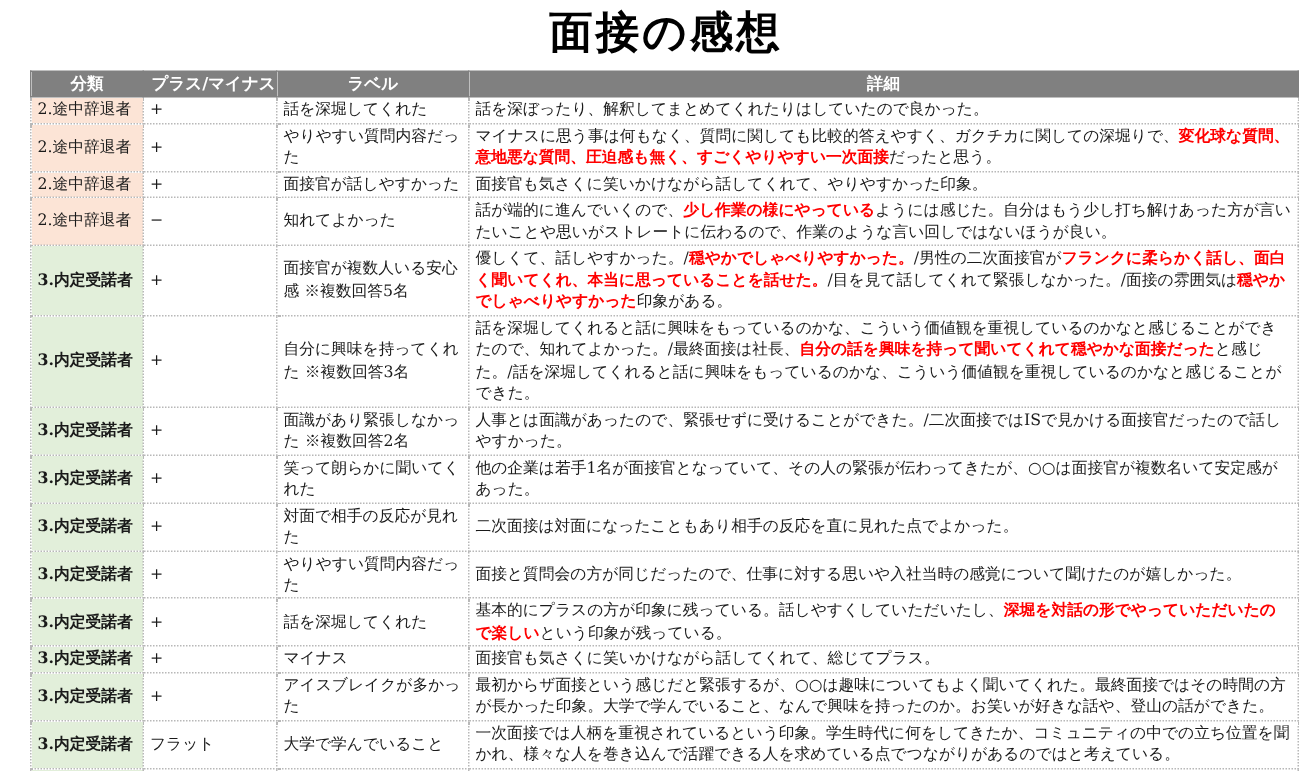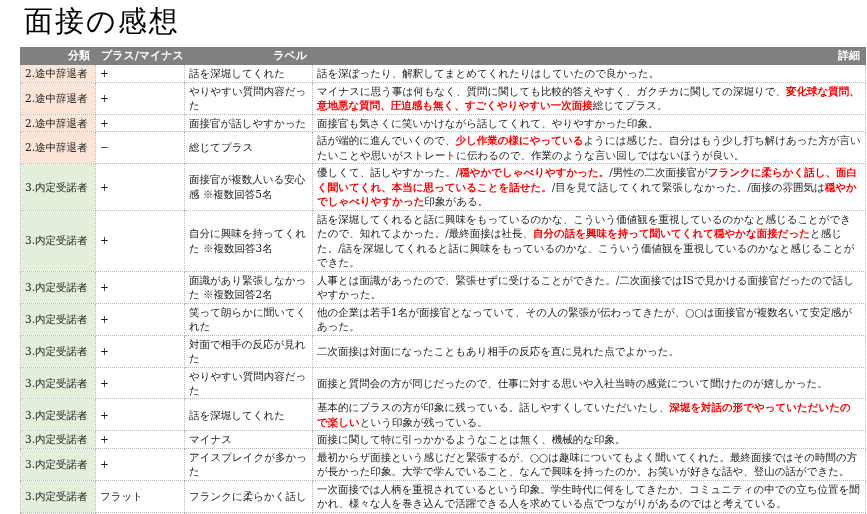--- a/index.html
+++ b/index.html
@@ -12,57 +12,58 @@
   *{box-sizing:border-box;}
   html,body{margin:0;padding:0;}
   body{
     width:867px;height:514px;background:#ffffff;overflow:hidden;
     font-family:"DejaVu Serif","Liberation Serif",serif;
     color:#1a1a1a;
   }
   .page-title{
     margin:2px 3px 5px 24px;
     font-size:29px;
-    font-weight:normal;
+    font-weight:bold;
     letter-spacing:2px;
     color:#000;
+    text-align:center;
   }
   table.feedback{
     border-collapse:collapse;
     table-layout:fixed;
     margin-left:20px;
     width:845px;
   }
   col.c-cat{width:75px;}
   col.c-sign{width:89px;}
   col.c-label{width:128px;}
   col.c-detail{width:553px;}
   thead th{
     background:var(--header-bg);
     color:#fff;
     font-size:11px;
     font-weight:bold;
-    text-align:right;
+    text-align:center;
     padding:1px 5px;
     border:1px solid var(--header-bg);
     line-height:1.3;
     white-space:nowrap;
     overflow:hidden;
   }
   td{
     border:1px dotted var(--border);
     font-size:10.5px;
     line-height:1.38;
     padding:1px 4px;
     vertical-align:middle;
     word-break:break-all;
   }
   td.cat{white-space:nowrap;overflow:hidden;}
   td.cat.cat-dropout{background:var(--dropout-bg);}
-  td.cat.cat-accepted{background:var(--accepted-bg);}
+  td.cat.cat-accepted{background:var(--accepted-bg);font-weight:bold;}
   td.sign{color:#1a1a1a;}
   span.hl{color:var(--highlight);font-weight:bold;}
 </style>
 </head>
 <body>
 
 <h1 class="page-title">面接の感想</h1>
 
 <table class="feedback">
   <colgroup>
@@ -83,32 +84,32 @@
       <tr>
         <td class="cat cat-dropout">2.途中辞退者</td>
         <td class="sign">+</td>
         <td class="label">話を深堀してくれた</td>
         <td class="detail"><span>話を深ぼったり、解釈してまとめてくれたりはしていたので良かった。</span></td>
       </tr>
       <tr>
         <td class="cat cat-dropout">2.途中辞退者</td>
         <td class="sign">+</td>
         <td class="label">やりやすい質問内容だった</td>
-        <td class="detail"><span>マイナスに思う事は何もなく、質問に関しても比較的答えやすく、ガクチカに関しての深堀りで、</span><span class="hl">変化球な質問、意地悪な質問、圧迫感も無く、すごくやりやすい一次面接</span><span>総じてプラス。</span></td>
+        <td class="detail"><span>マイナスに思う事は何もなく、質問に関しても比較的答えやすく、ガクチカに関しての深堀りで、</span><span class="hl">変化球な質問、意地悪な質問、圧迫感も無く、すごくやりやすい一次面接</span><span>だったと思う。</span></td>
       </tr>
       <tr>
         <td class="cat cat-dropout">2.途中辞退者</td>
         <td class="sign">+</td>
         <td class="label">面接官が話しやすかった</td>
         <td class="detail"><span>面接官も気さくに笑いかけながら話してくれて、やりやすかった印象。</span></td>
       </tr>
       <tr>
         <td class="cat cat-dropout">2.途中辞退者</td>
         <td class="sign">−</td>
-        <td class="label">総じてプラス</td>
+        <td class="label">知れてよかった</td>
         <td class="detail"><span>話が端的に進んでいくので、</span><span class="hl">少し作業の様にやっている</span><span>ようには感じた。自分はもう少し打ち解けあった方が言いたいことや思いがストレートに伝わるので、作業のような言い回しではないほうが良い。</span></td>
       </tr>
       <tr>
         <td class="cat cat-accepted">3.内定受諾者</td>
         <td class="sign">+</td>
         <td class="label">面接官が複数人いる安心感 ※複数回答5名</td>
         <td class="detail"><span>優しくて、話しやすかった。/</span><span class="hl">穏やかでしゃべりやすかった。</span><span>/男性の二次面接官が</span><span class="hl">フランクに柔らかく話し、面白く聞いてくれ、本当に思っていることを話せた。</span><span>/目を見て話してくれて緊張しなかった。/面接の雰囲気は</span><span class="hl">穏やかでしゃべりやすかった</span><span>印象がある。</span></td>
       </tr>
       <tr>
         <td class="cat cat-accepted">3.内定受諾者</td>
@@ -143,32 +144,32 @@
       <tr>
         <td class="cat cat-accepted">3.内定受諾者</td>
         <td class="sign">+</td>
         <td class="label">話を深堀してくれた</td>
         <td class="detail"><span>基本的にプラスの方が印象に残っている。話しやすくしていただいたし、</span><span class="hl">深堀を対話の形でやっていただいたので楽しい</span><span>という印象が残っている。</span></td>
       </tr>
       <tr>
         <td class="cat cat-accepted">3.内定受諾者</td>
         <td class="sign">+</td>
         <td class="label">マイナス</td>
-        <td class="detail"><span>面接に関して特に引っかかるようなことは無く、機械的な印象。</span></td>
+        <td class="detail"><span>面接官も気さくに笑いかけながら話してくれて、総じてプラス。</span></td>
       </tr>
       <tr>
         <td class="cat cat-accepted">3.内定受諾者</td>
         <td class="sign">+</td>
         <td class="label">アイスブレイクが多かった</td>
         <td class="detail"><span>最初からザ面接という感じだと緊張するが、○○は趣味についてもよく聞いてくれた。最終面接ではその時間の方が長かった印象。大学で学んでいること、なんで興味を持ったのか。お笑いが好きな話や、登山の話ができた。</span></td>
       </tr>
       <tr>
         <td class="cat cat-accepted">3.内定受諾者</td>
         <td class="sign">フラット</td>
-        <td class="label">フランクに柔らかく話し</td>
+        <td class="label">大学で学んでいること</td>
         <td class="detail"><span>一次面接では人柄を重視されているという印象。学生時代に何をしてきたか、コミュニティの中での立ち位置を聞かれ、様々な人を巻き込んで活躍できる人を求めている点でつながりがあるのではと考えている。</span></td>
       </tr>
       <tr>
         <td class="cat cat-accepted">3.内定受諾者</td>
         <td class="sign">フラット</td>
         <td class="label">大学で学んでいること</td>
         <td class="detail"><span>一次面接の方はすごく良いや悪い印象もない。</span></td>
       </tr>
     </tbody>
 </table>

